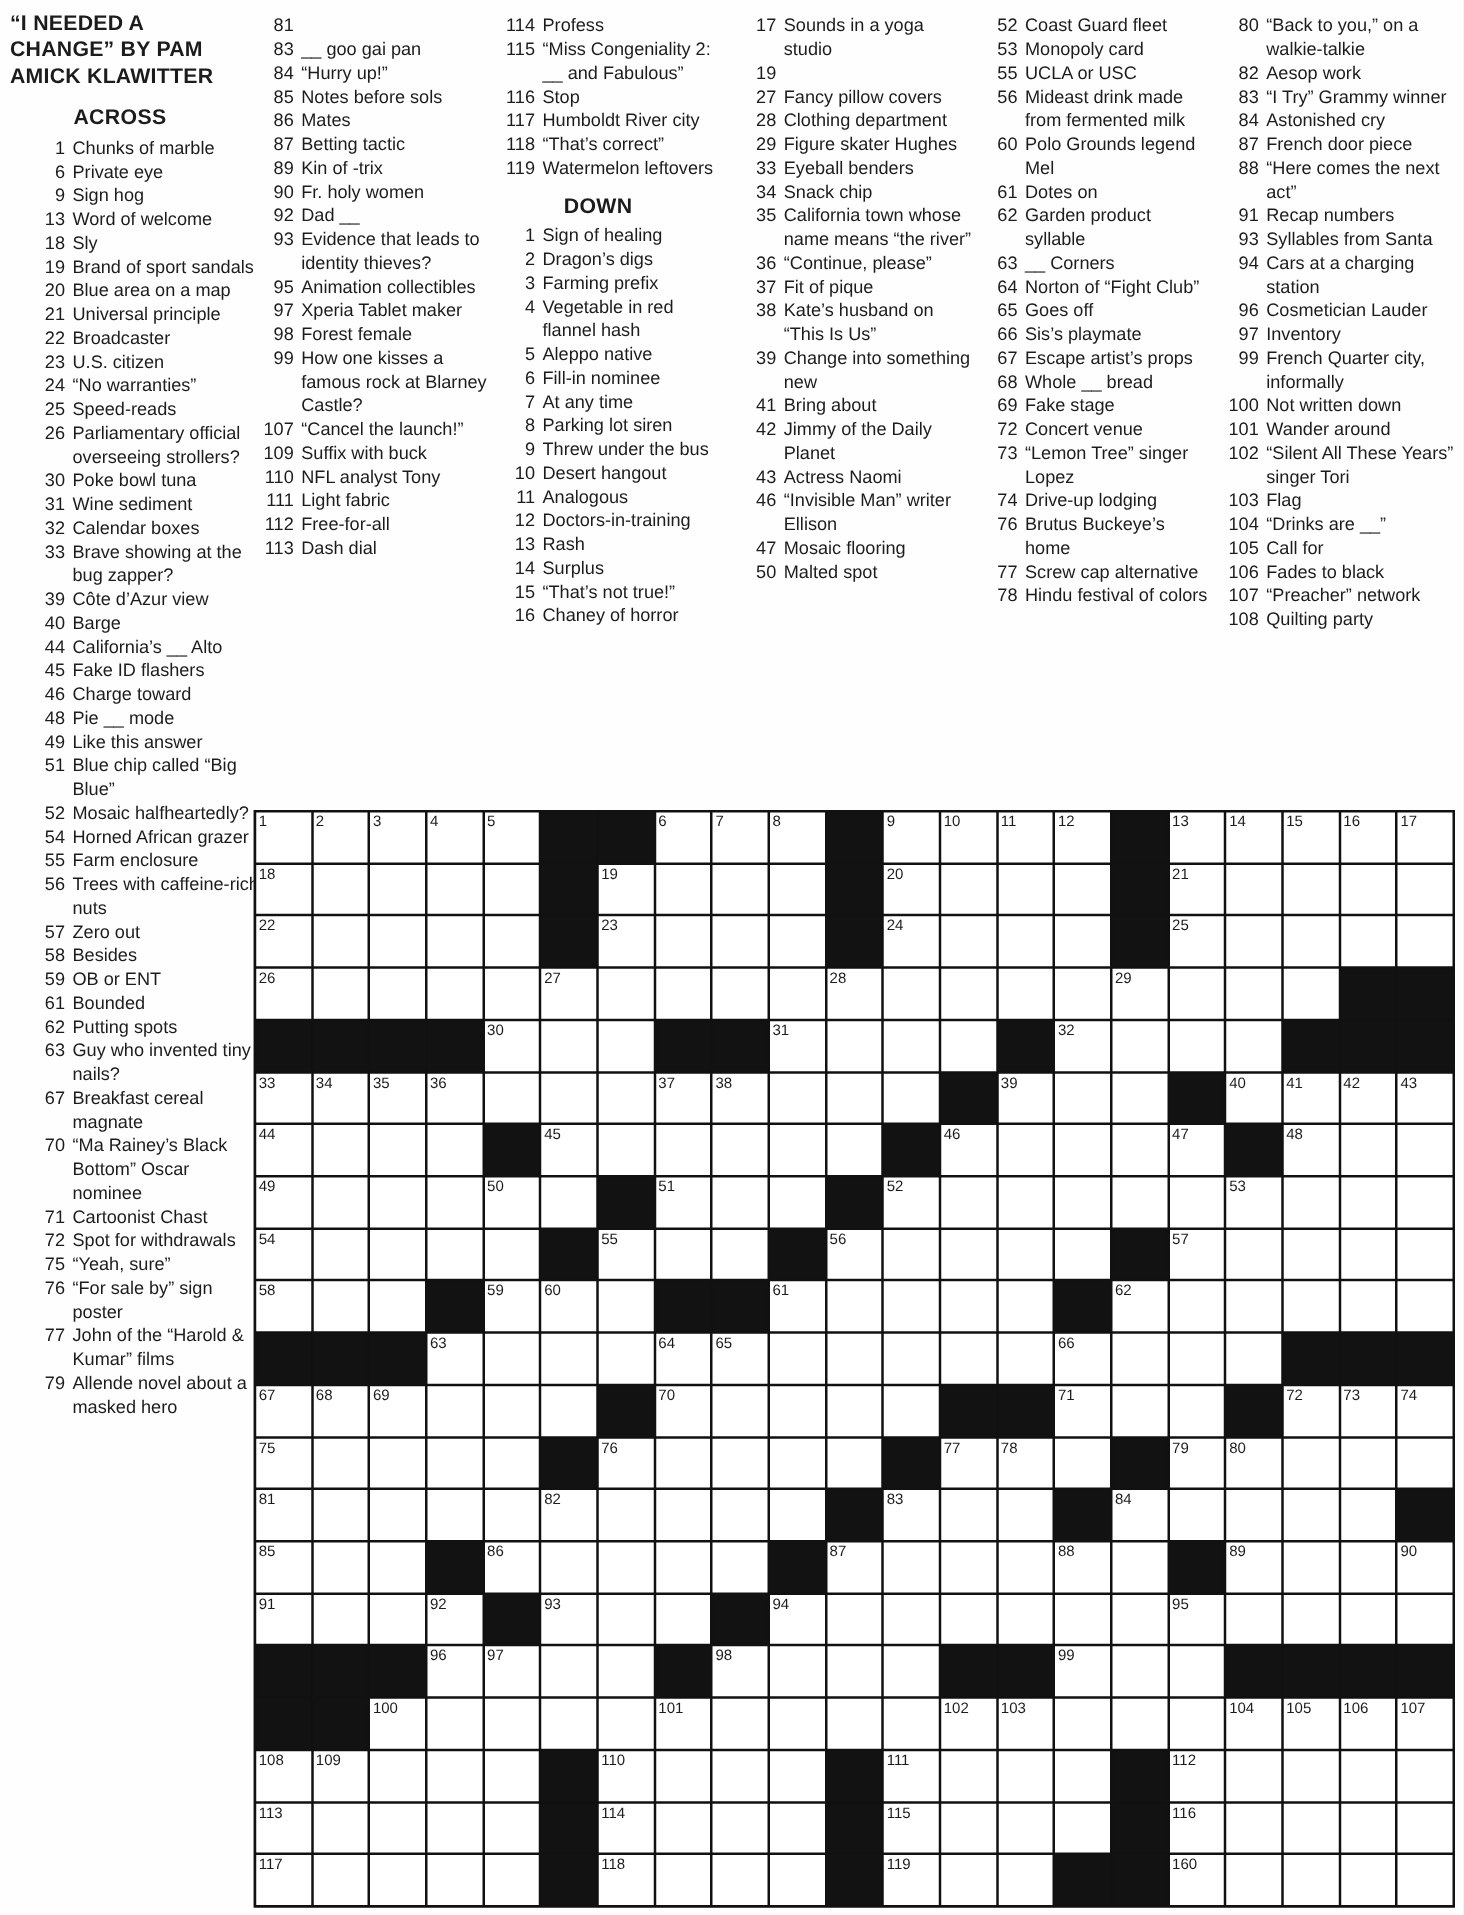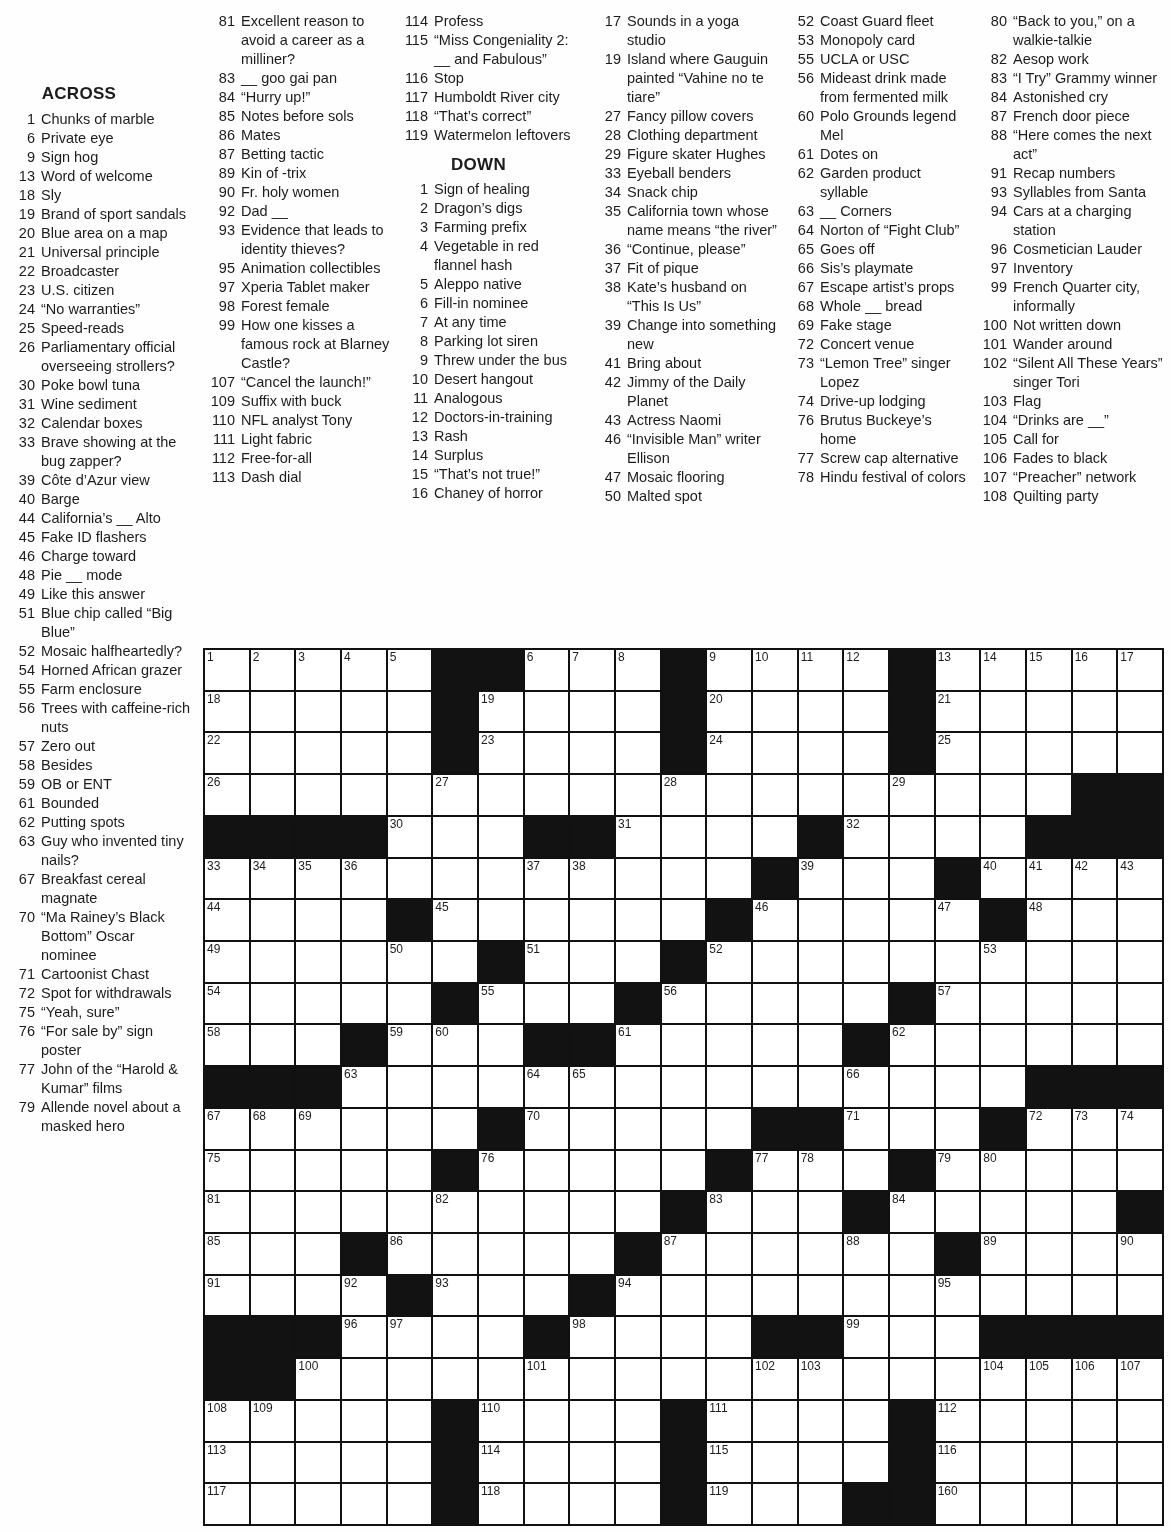--- a/index.html
+++ b/index.html
@@ -5,21 +5,21 @@
   html,body{margin:0;padding:0;background:#e8e8e8;}
   .page{
     position:relative;width:1171px;height:1532px;background:#fefefe;
     font-family:"Liberation Sans", sans-serif;color:#1c1c1c;overflow:hidden;
     margin:0 auto;
   }
   .title{
     position:absolute;left:8px;top:8px;width:190px;
     font-size:17px;line-height:21px;font-weight:bold;letter-spacing:.2px;
   }
-  .left-col{position:absolute;left:3px;top:84px;width:192px;}
+  .left-col{position:absolute;left:20px;top:84px;width:192px;}
   .top-cols{position:absolute;left:203px;top:12px;width:966px;display:flex;}
   .top-cols .ccol{width:193px;flex:0 0 193px;}
   .sec-hdr{
     font-size:17px;font-weight:bold;text-align:center;
     margin:10px 28px 5px 0;letter-spacing:.3px;
   }
   .left-col .sec-hdr{margin:0 40px 6px 0;}
   .clue{display:flex;font-size:14.5px;line-height:19px;}
   .cn{flex:0 0 32px;text-align:right;padding-right:6px;white-space:nowrap;}
   .ct{flex:1;padding-right:4px;}
@@ -32,20 +32,21 @@
   .cell{background:#fff;position:relative;}
   .cell.blk{background:#121212;}
   .cell .num{
     position:absolute;top:0px;left:2px;font-size:12px;line-height:14px;color:#1c1c1c;
   }
 </style>
 </head>
 <body>
 
 <div class="page">
+  <div class="title">“I NEEDED A CHANGE” BY PAM AMICK KLAWITTER</div>
   <div class="left-col">
       <div class="sec-hdr">ACROSS</div>
       <div class="clue">
         <div class="cn">1</div>
         <div class="ct">Chunks of marble</div>
       </div>
       <div class="clue">
         <div class="cn">6</div>
         <div class="ct">Private eye</div>
       </div>
@@ -211,21 +212,20 @@
       </div>
       <div class="clue">
         <div class="cn">79</div>
         <div class="ct">Allende novel about a masked hero</div>
       </div>
     </div>
   <div class="top-cols">
     <div class="ccol">
         <div class="clue">
           <div class="cn">81</div>
-          <div class="ct">Excellent reason to avoid a career as a milliner?</div>
         </div>
         <div class="clue">
           <div class="cn">83</div>
           <div class="ct">__ goo gai pan</div>
         </div>
         <div class="clue">
           <div class="cn">84</div>
           <div class="ct">“Hurry up!”</div>
         </div>
         <div class="clue">
@@ -388,21 +388,20 @@
           <div class="ct">Chaney of horror</div>
         </div>
       </div>
     <div class="ccol">
         <div class="clue">
           <div class="cn">17</div>
           <div class="ct">Sounds in a yoga studio</div>
         </div>
         <div class="clue">
           <div class="cn">19</div>
-          <div class="ct">Island where Gauguin painted “Vahine no te tiare”</div>
         </div>
         <div class="clue">
           <div class="cn">27</div>
           <div class="ct">Fancy pillow covers</div>
         </div>
         <div class="clue">
           <div class="cn">28</div>
           <div class="ct">Clothing department</div>
         </div>
         <div class="clue">

